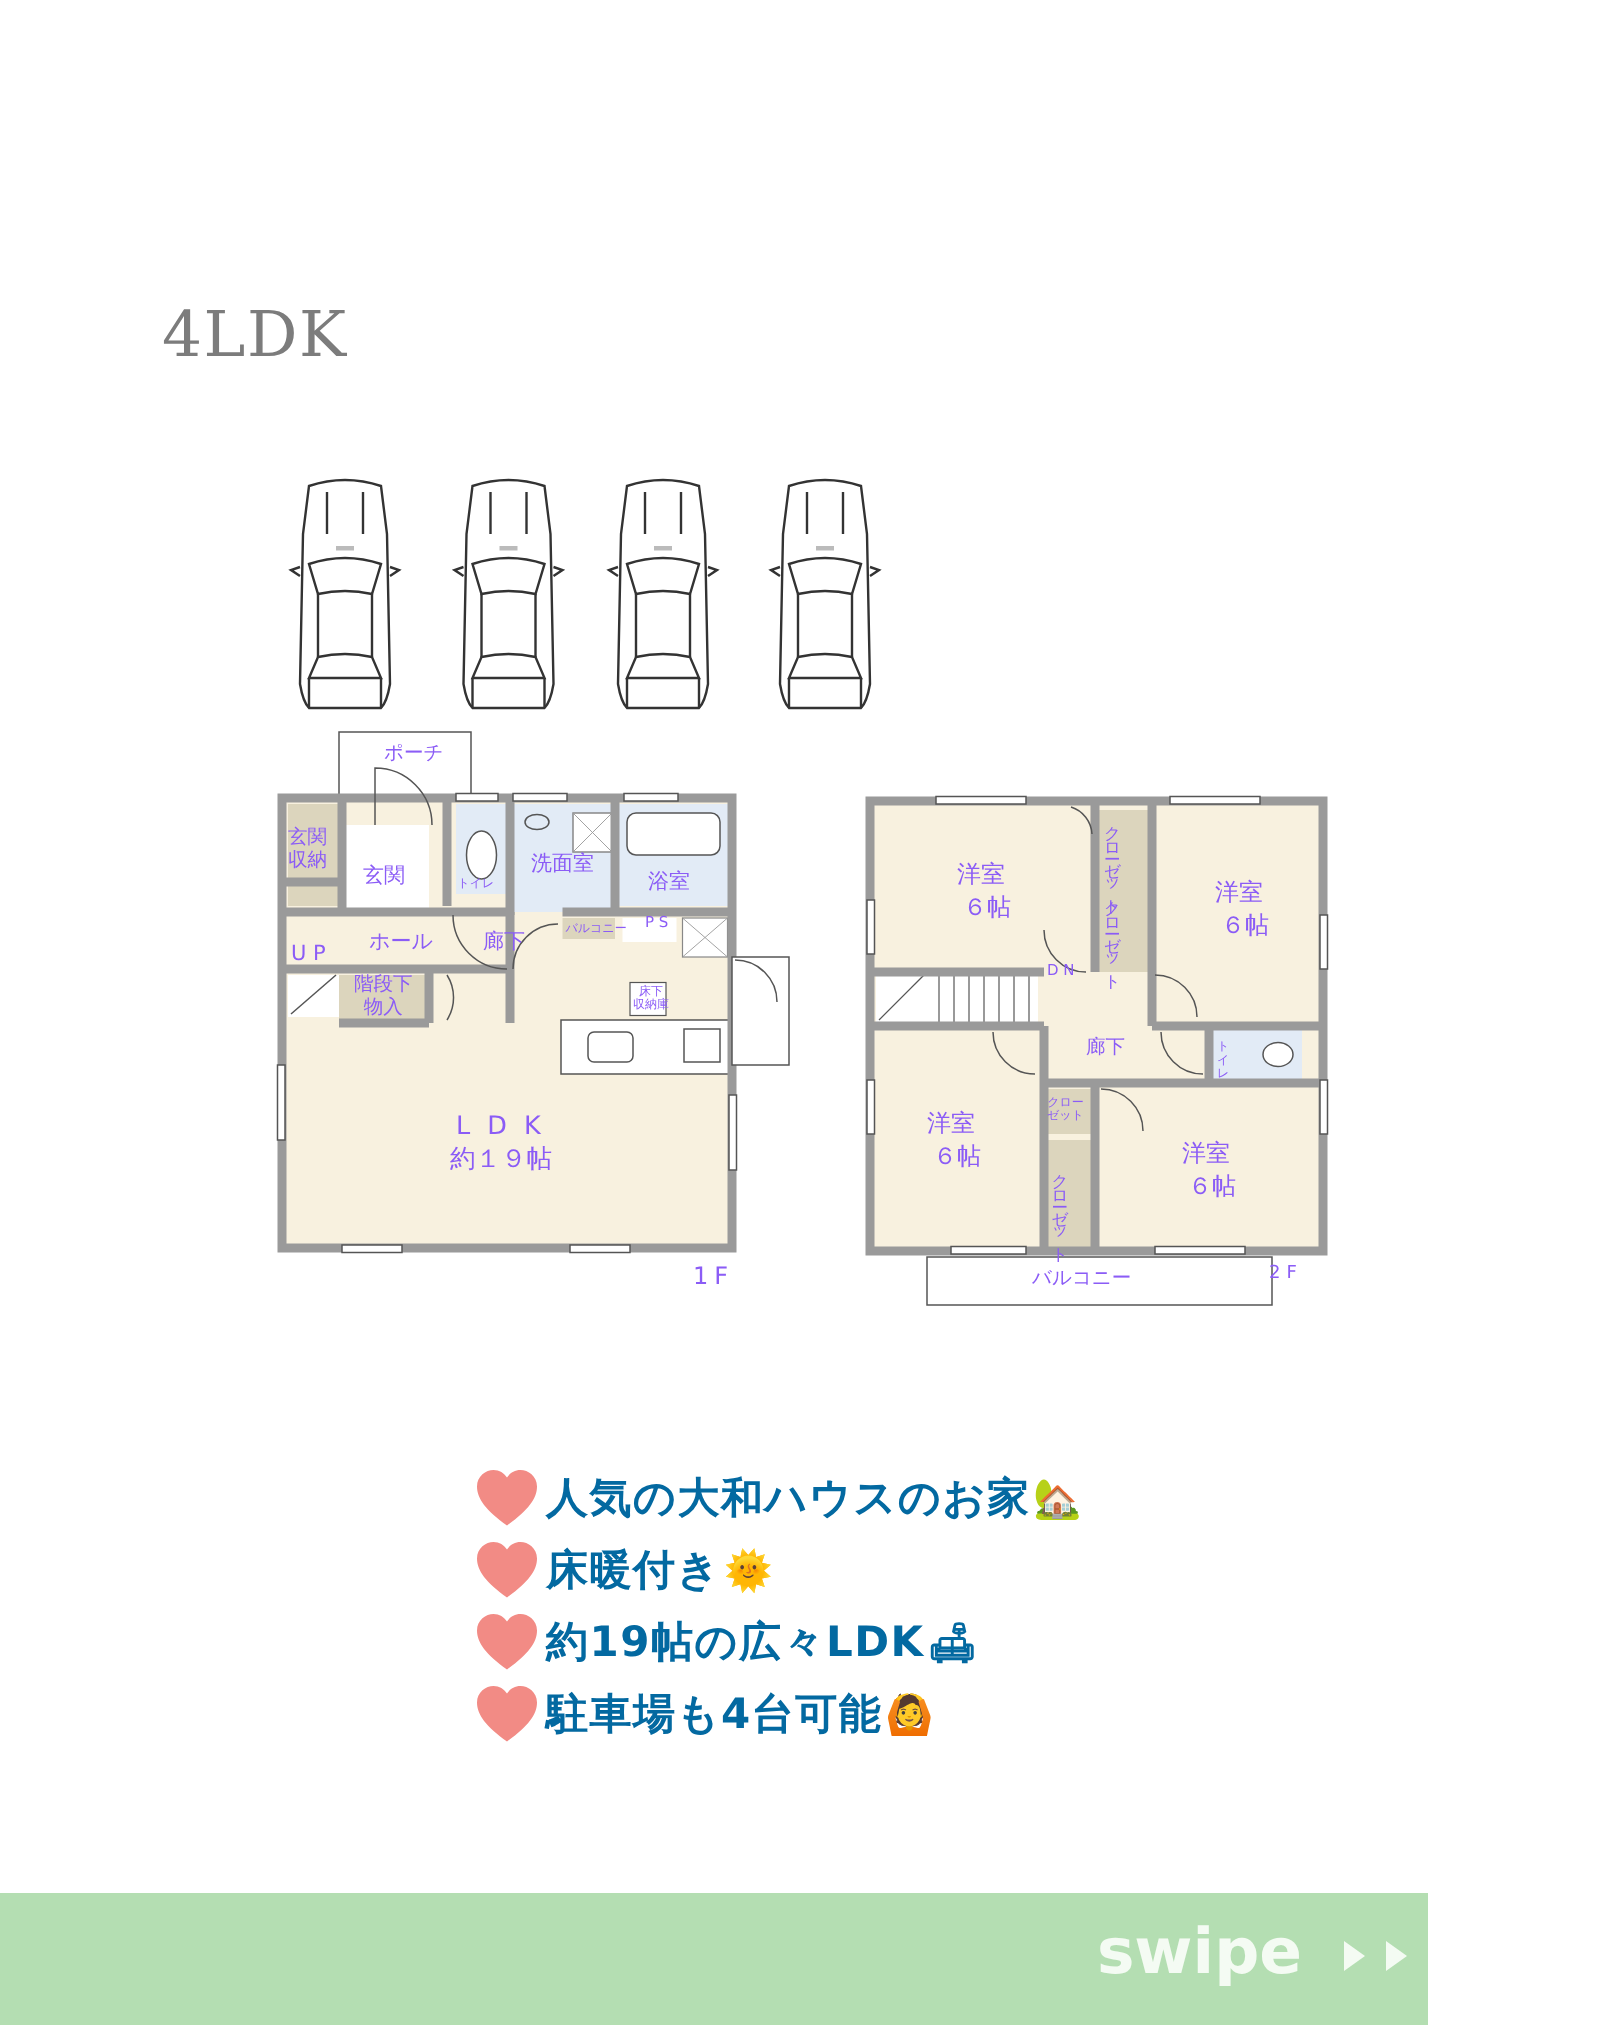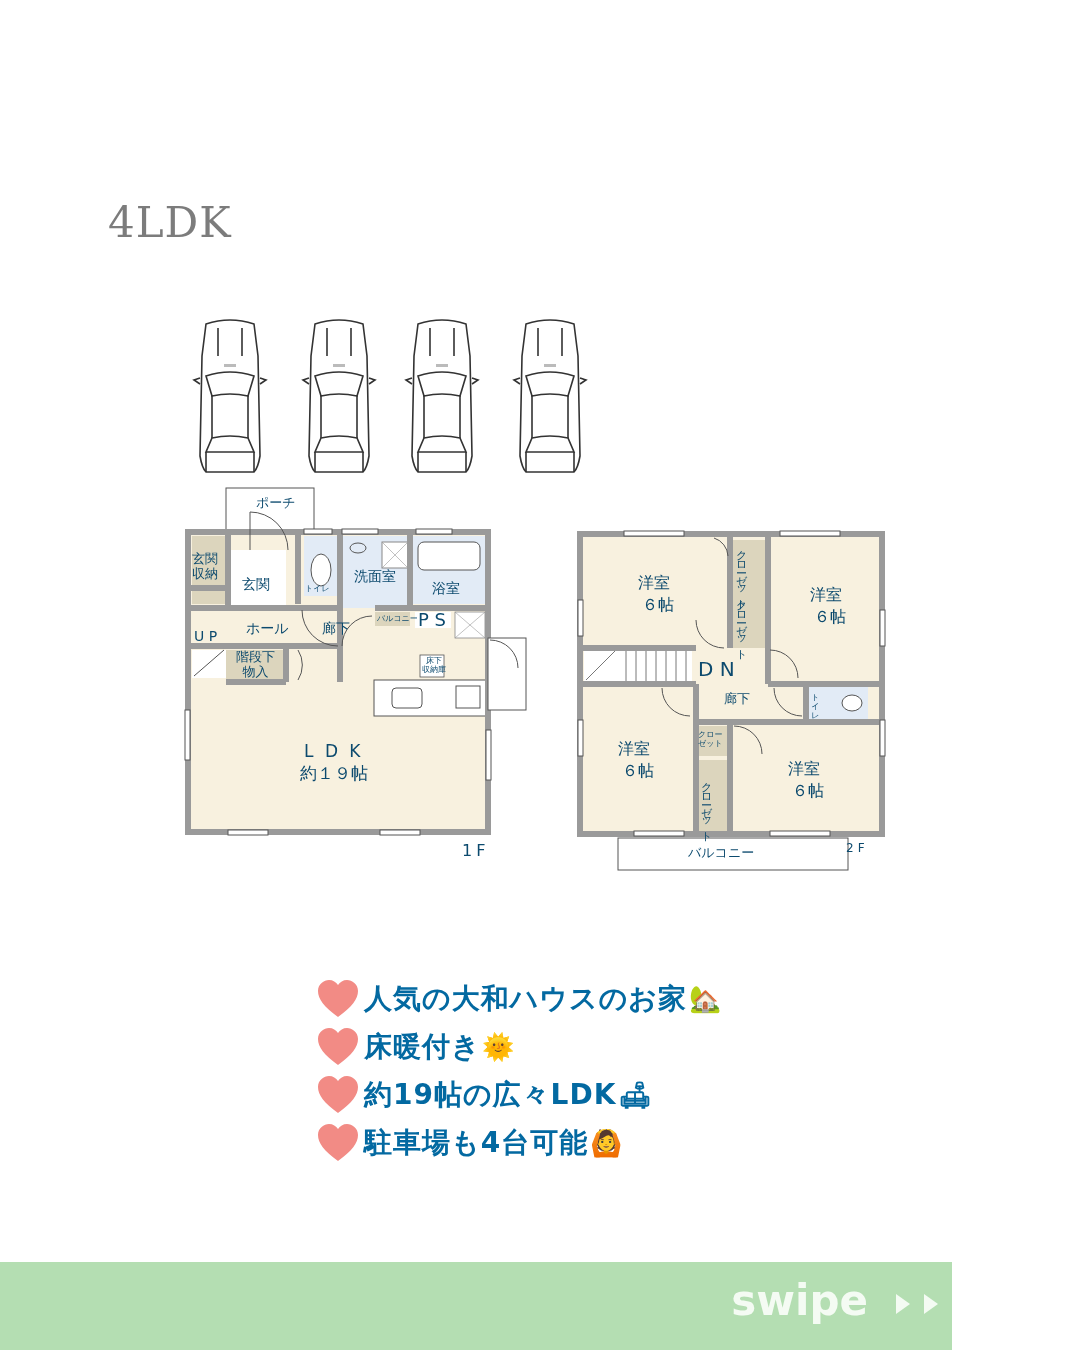--- a/index.html
+++ b/index.html
@@ -1,20 +1,20 @@
 <!DOCTYPE html>
 <html><head>
 <meta charset="utf-8">
 <style>
   html,body{margin:0;padding:0;}
   body{width:1080px;height:1350px;background:#ffffff;position:relative;overflow:hidden;font-family:"DejaVu Sans",sans-serif;}
   .title{position:absolute;left:108px;top:198px;font-family:"DejaVu Serif","Liberation Serif",serif;font-size:42px;color:#7c7c7c;letter-spacing:1px;}
   .cars{position:absolute;left:0;top:0;width:1080px;height:480px;}
   .plan{position:absolute;}
-  .lbl{position:absolute;font-size:15px;color:#0c4a6e;text-align:center;line-height:1.15;white-space:nowrap;}
+  .lbl{position:absolute;font-size:15px;color:#8b5cf6;text-align:center;line-height:1.15;white-space:nowrap;}
   .lbl.small{font-size:11px;}
   .lbl.tiny{font-size:8px;}
   .lbl.big{font-size:17px;letter-spacing:3px;}
   .vert{writing-mode:vertical-rl;font-size:13px;line-height:1.05;}
   .features{position:absolute;left:316px;top:975px;}
   .feat{display:flex;align-items:center;height:48px;font-family:"DejaVu Sans",sans-serif;font-weight:bold;font-size:28px;color:#0369a1;letter-spacing:1px;}
   .heart{width:44px;height:40px;margin-right:4px;}
   .emoji{font-size:26px;margin-left:2px;}
   .banner{position:absolute;left:0;top:1262px;width:952px;height:88px;background:#b4deb2;}
   .swipe{position:absolute;right:84px;top:14px;font-family:"DejaVu Sans",sans-serif;font-weight:bold;font-size:42px;color:#f4fbf3;}
@@ -118,21 +118,21 @@
   <div class="lbl" style="left:76px;top:16px;font-size:13px;">ポーチ</div>
   <div class="lbl small" style="left:12px;top:72px;white-space:pre;font-size:13px;">玄関
 収納</div>
   <div class="lbl" style="left:62px;top:96px;font-size:14px;">玄関</div>
   <div class="lbl tiny" style="left:125px;top:104px;">トイレ</div>
   <div class="lbl" style="left:174px;top:88px;font-size:14px;">洗面室</div>
   <div class="lbl" style="left:252px;top:100px;font-size:14px;">浴室</div>
   <div class="lbl" style="left:66px;top:140px;font-size:14px;">ホール</div>
   <div class="lbl" style="left:142px;top:140px;font-size:14px;">廊下</div>
   <div class="lbl tiny" style="left:197px;top:134px;">バルコニー</div>
-  <div class="lbl" style="left:238px;top:130px;font-size:18px;">P S</div>
+  <div class="lbl" style="left:250px;top:130px;font-size:10px;">P S</div>
   <div class="lbl" style="left:14px;top:148px;font-size:14px;">U P</div>
   <div class="lbl small" style="left:56px;top:170px;white-space:pre;font-size:13px;">階段下
 物入</div>
   <div class="lbl tiny" style="left:242px;top:176px;white-space:pre;">床下
 収納庫</div>
   <div class="lbl big" style="left:124px;top:262px;">L D K</div>
   <div class="lbl big" style="left:120px;top:284px;letter-spacing:0;">約１９帖</div>
   <div class="lbl" style="left:282px;top:362px;letter-spacing:4px;font-size:16px;">1F</div>
 </div>
 
@@ -199,21 +199,21 @@
   <div class="lbl" style="left:244px;top:88px;font-size:16px;">６帖</div>
   <div class="lbl" style="left:48px;top:220px;font-size:16px;">洋室</div>
   <div class="lbl" style="left:52px;top:242px;font-size:16px;">６帖</div>
   <div class="lbl" style="left:218px;top:240px;font-size:16px;">洋室</div>
   <div class="lbl" style="left:222px;top:262px;font-size:16px;">６帖</div>
   <div class="lbl vert" style="left:165px;top:22px;font-size:11px;height:60px;">クローゼット</div>
   <div class="lbl vert" style="left:165px;top:72px;font-size:11px;height:54px;">クローゼット</div>
   <div class="lbl tiny" style="left:128px;top:210px;white-space:pre;">クロー
 ゼット</div>
   <div class="lbl vert" style="left:130px;top:254px;font-size:11px;height:56px;">クローゼット</div>
-  <div class="lbl" style="left:128px;top:138px;font-size:20px;">D N</div>
+  <div class="lbl" style="left:128px;top:122px;font-size:10px;">D N</div>
   <div class="lbl" style="left:154px;top:172px;font-size:13px;">廊下</div>
   <div class="lbl vert" style="left:240px;top:168px;font-size:8px;">トイレ</div>
   <div class="lbl" style="left:118px;top:326px;font-size:13px;">バルコニー</div>
   <div class="lbl" style="left:276px;top:322px;letter-spacing:4px;font-size:12px;">2F</div>
 </div>
 
 <div class="features">
   <div class="feat">
     <svg class="heart" viewBox="0 0 44 40">
         <path d="M22 38 C8 28 2 20 2 12 C2 5 8 1 13 1 C17 1 20 3 22 6 C24 3 27 1 31 1 C36 1 42 5 42 12 C42 20 36 28 22 38Z" fill="#f28b85"></path>

